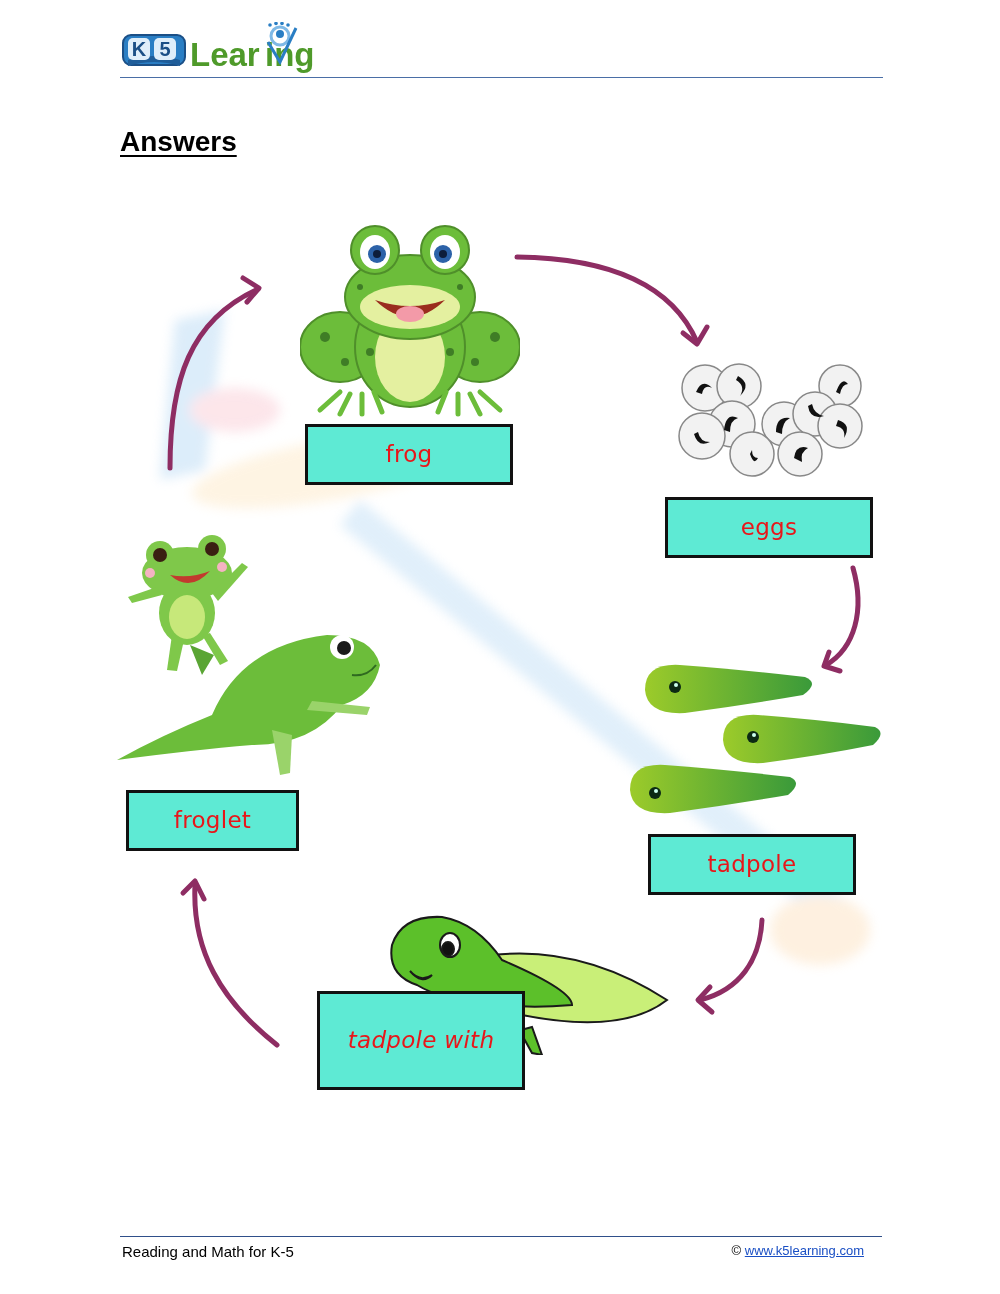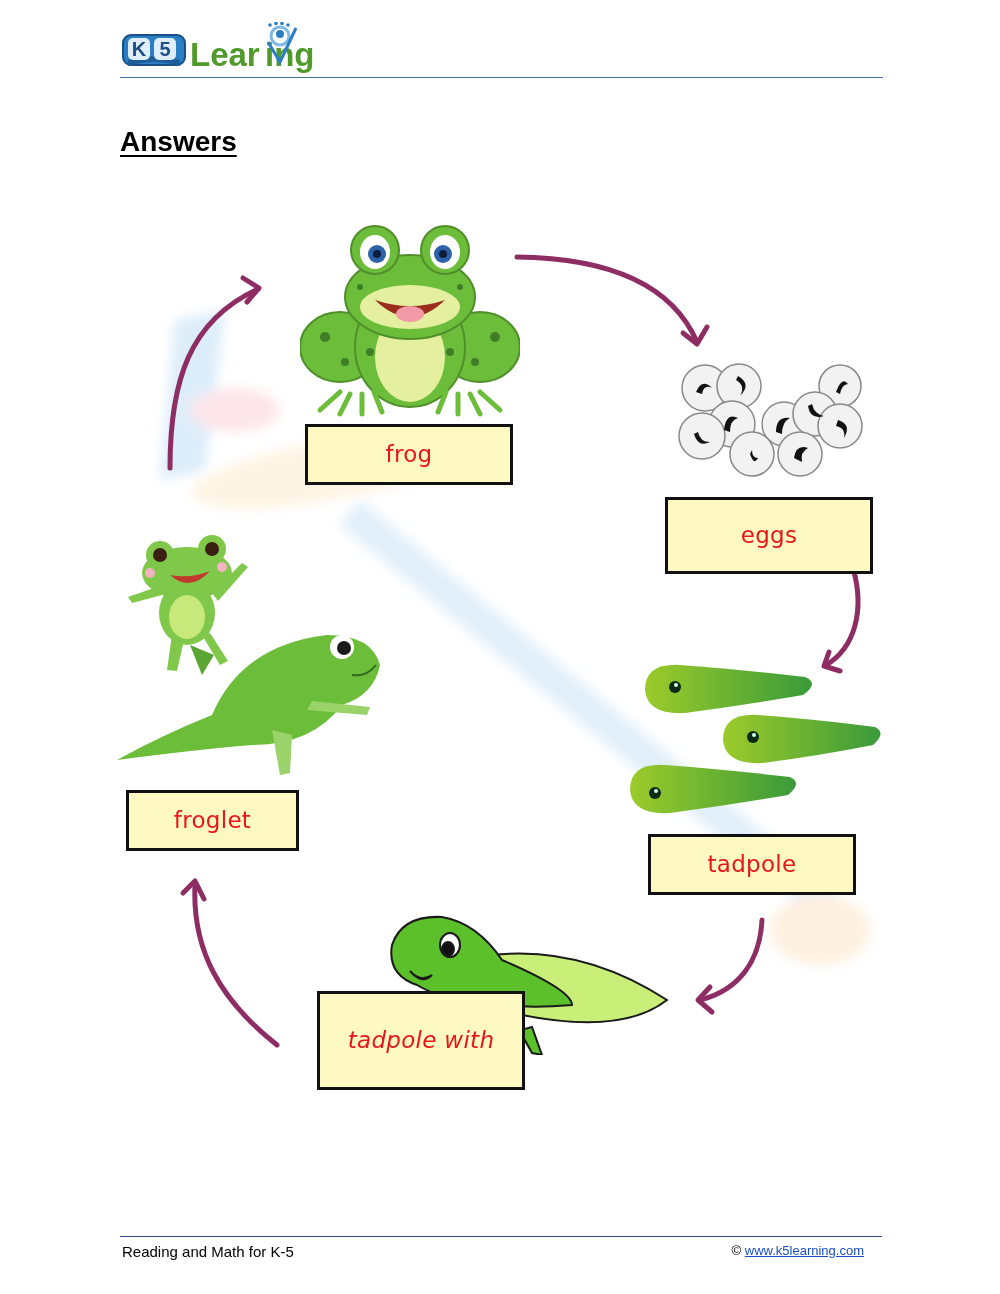--- a/index.html
+++ b/index.html
@@ -7,21 +7,21 @@
     body { position: relative; font-family: "Liberation Sans", sans-serif; color: #000; }
 
     .header-logo { position: absolute; left: 120px; top: 22px; width: 215px; height: 52px; }
     .header-rule { position: absolute; left: 120px; top: 77px; width: 763px; height: 1px; background: #4a6ea6; }
 
     .page-title { position: absolute; left: 120px; top: 126px; font-size: 28px; font-weight: bold; text-decoration: underline; text-underline-offset: 4px; }
 
     .watermark { position: absolute; left: 0; top: 0; width: 1000px; height: 1294px; pointer-events: none; }
 
     .stage-box {
-      position: absolute; border: 3px solid #111; background: #fef9c3;
+      position: absolute; border: 3px solid #111; background: #5eead4;
       display: flex; align-items: center; justify-content: center; text-align: left;
       color: #e8161a; font-family: "DejaVu Sans", sans-serif; font-size: 23px; line-height: 1.55;
       letter-spacing: 0.3px;
     }
     .illus { position: absolute; }
     .arrow { position: absolute; left: 0; top: 0; width: 1000px; height: 1294px; pointer-events: none; }
 
     .footer-rule { position: absolute; left: 120px; top: 1236px; width: 762px; height: 1px; background: #2f4f8a; }
     .footer-left { position: absolute; left: 122px; top: 1243px; font-size: 15px; }
     .footer-right { position: absolute; right: 136px; top: 1243px; font-size: 13px; }
@@ -156,21 +156,21 @@
         <path d="M52 68 Q54 50 66 56 Q58 58 58 70 Z"></path>
       <path d="M104 70 Q104 54 118 56 Q110 60 110 72 Z"></path>
         <path d="M136 44 Q138 58 152 54 Q142 52 140 42 Z"></path>
       <path d="M22 72 Q26 86 38 80 Q28 80 26 70 Z"></path>
         <path d="M78 92 Q82 104 86 96 Q80 96 80 88 Z"></path>
       <path d="M122 96 Q124 82 136 86 Q128 90 130 100 Z"></path>
         <path d="M166 58 Q180 62 172 76 Q174 66 164 64 Z"></path>
     </g>
   </svg>
 </div>
-<div class="stage-box" style="left:665px; top:497px; width:208px; height:77px;">
+<div class="stage-box" style="left:665px; top:497px; width:208px; height:61px;">
   <span>eggs</span>
 </div>
 
 <div class="illus" style="left:625px; top:655px;">
   <svg width="260" height="170" viewBox="0 0 260 170">
     <defs>
       <linearGradient id="tg" x1="0" x2="1">
           <stop offset="0" stop-color="#9ccb2a"></stop>
           <stop offset="1" stop-color="#3a9a3a"></stop>
         </linearGradient>

